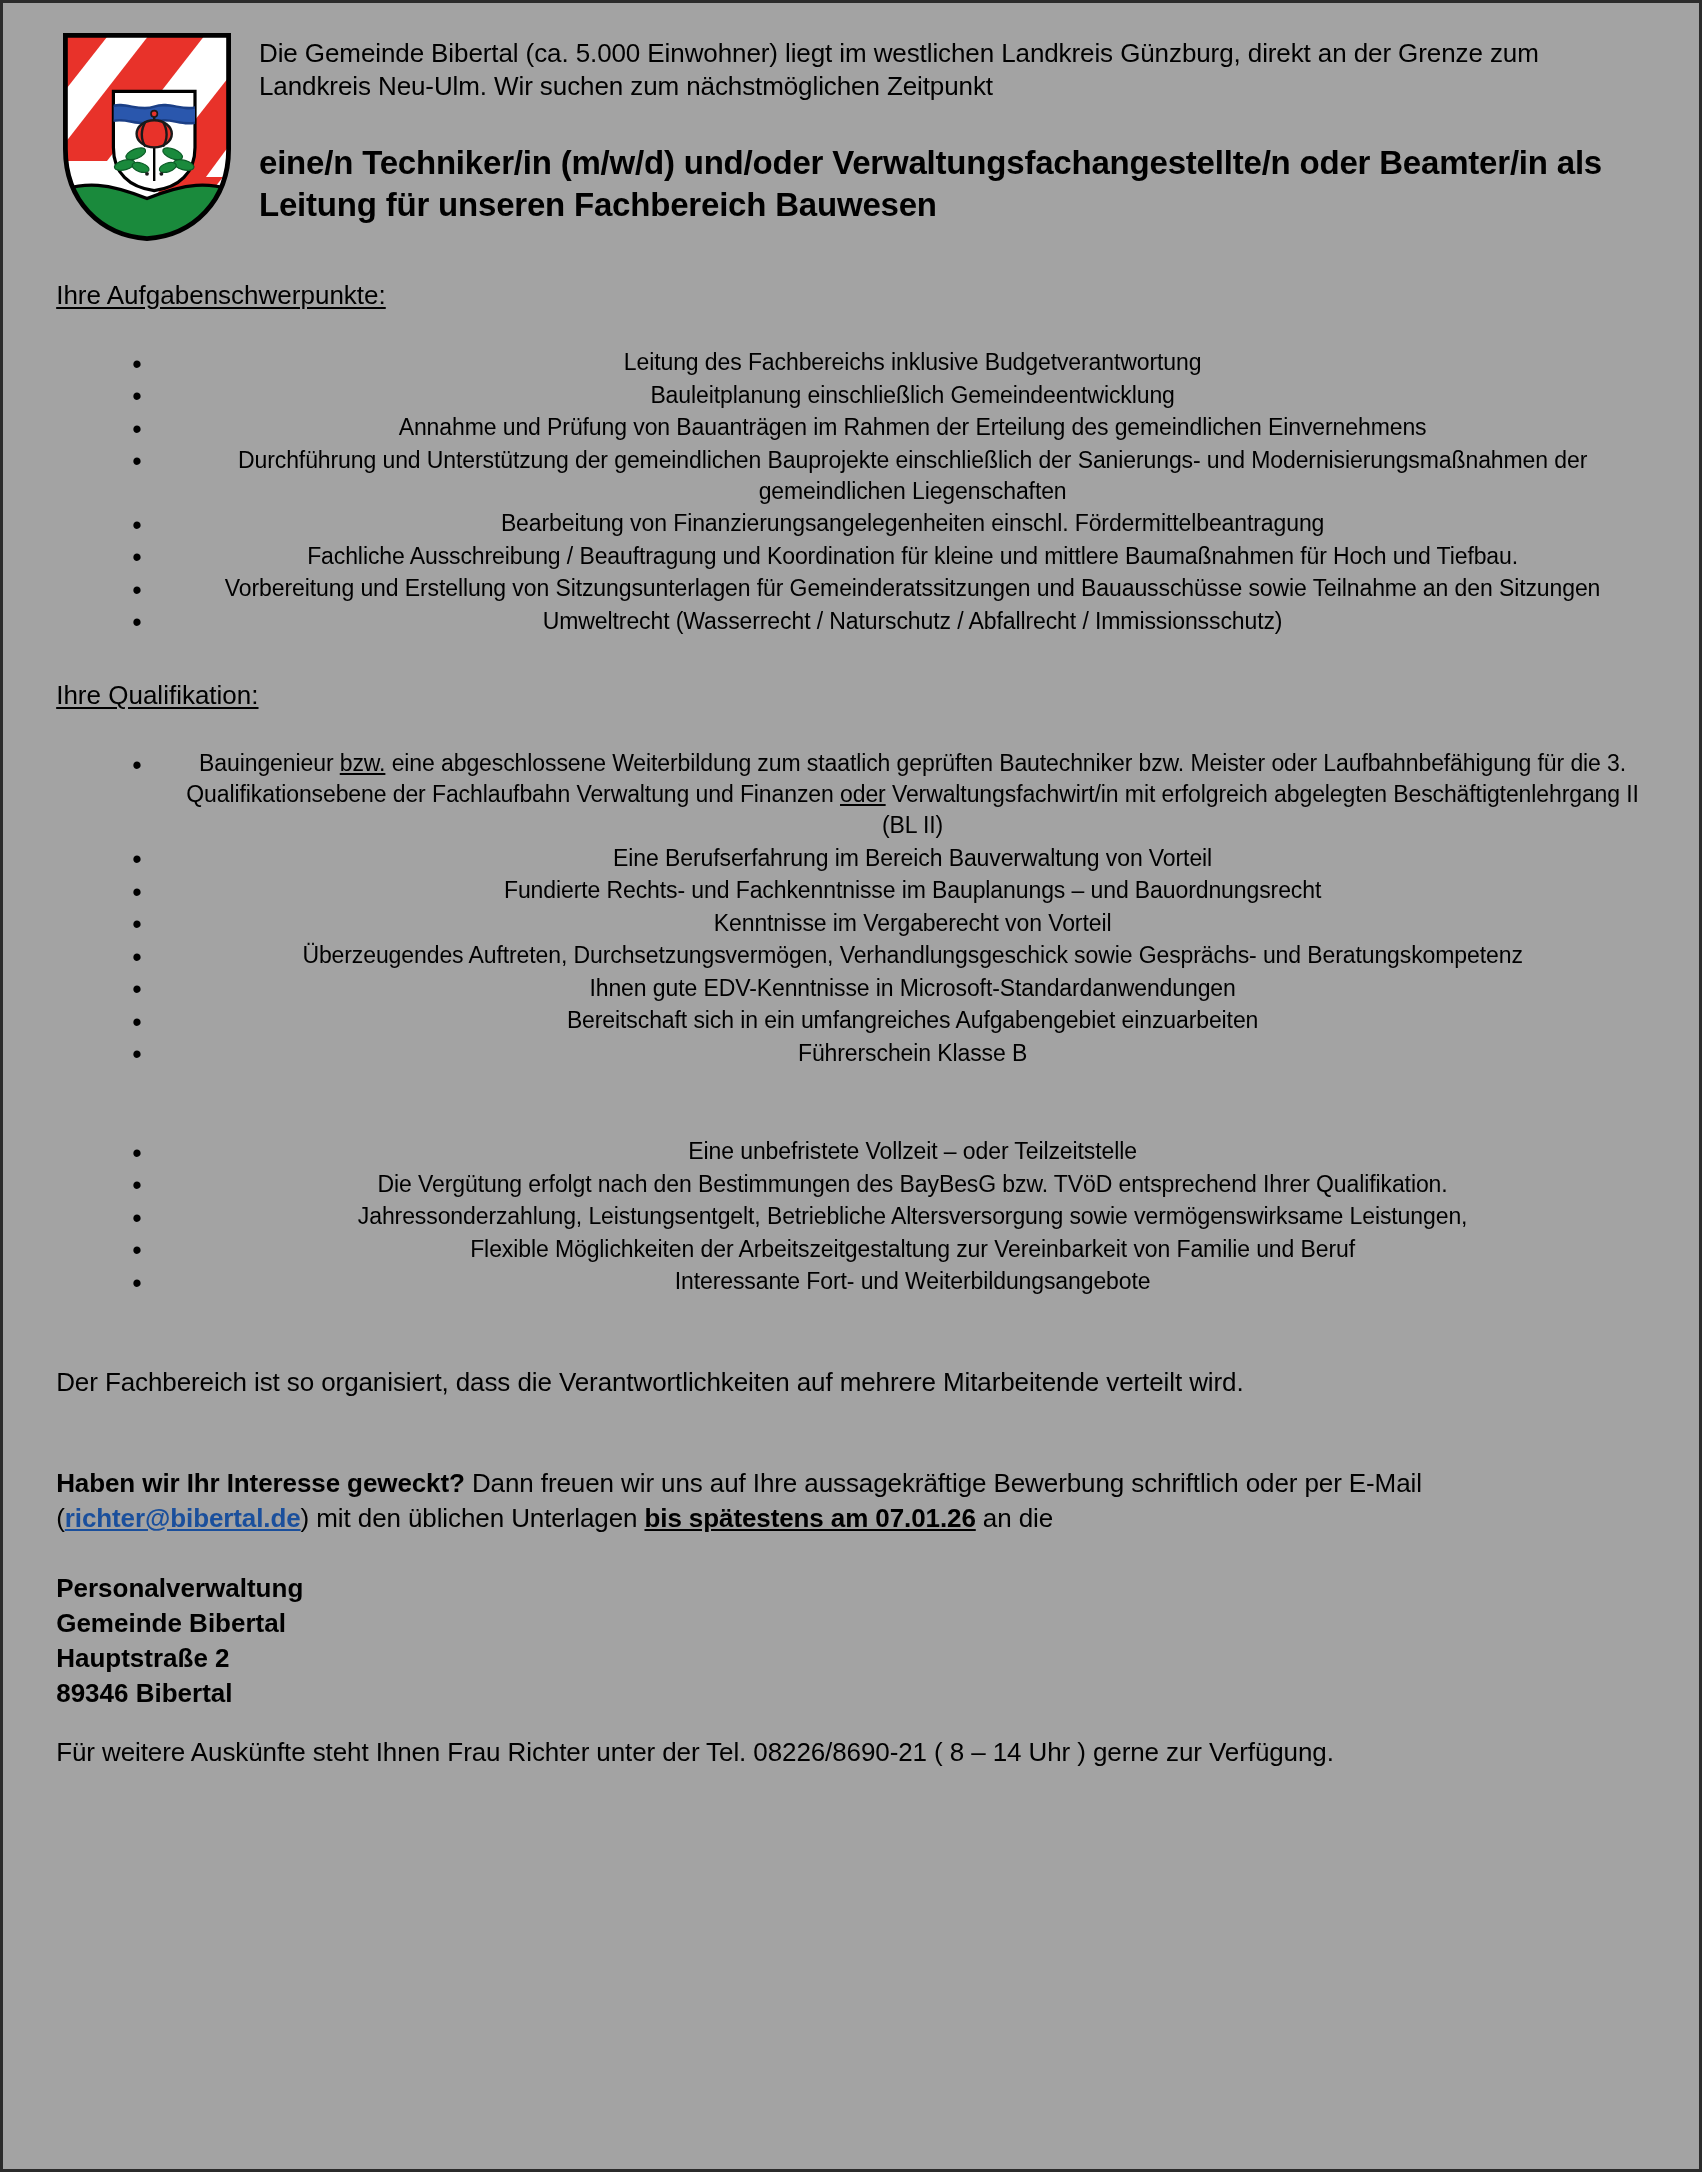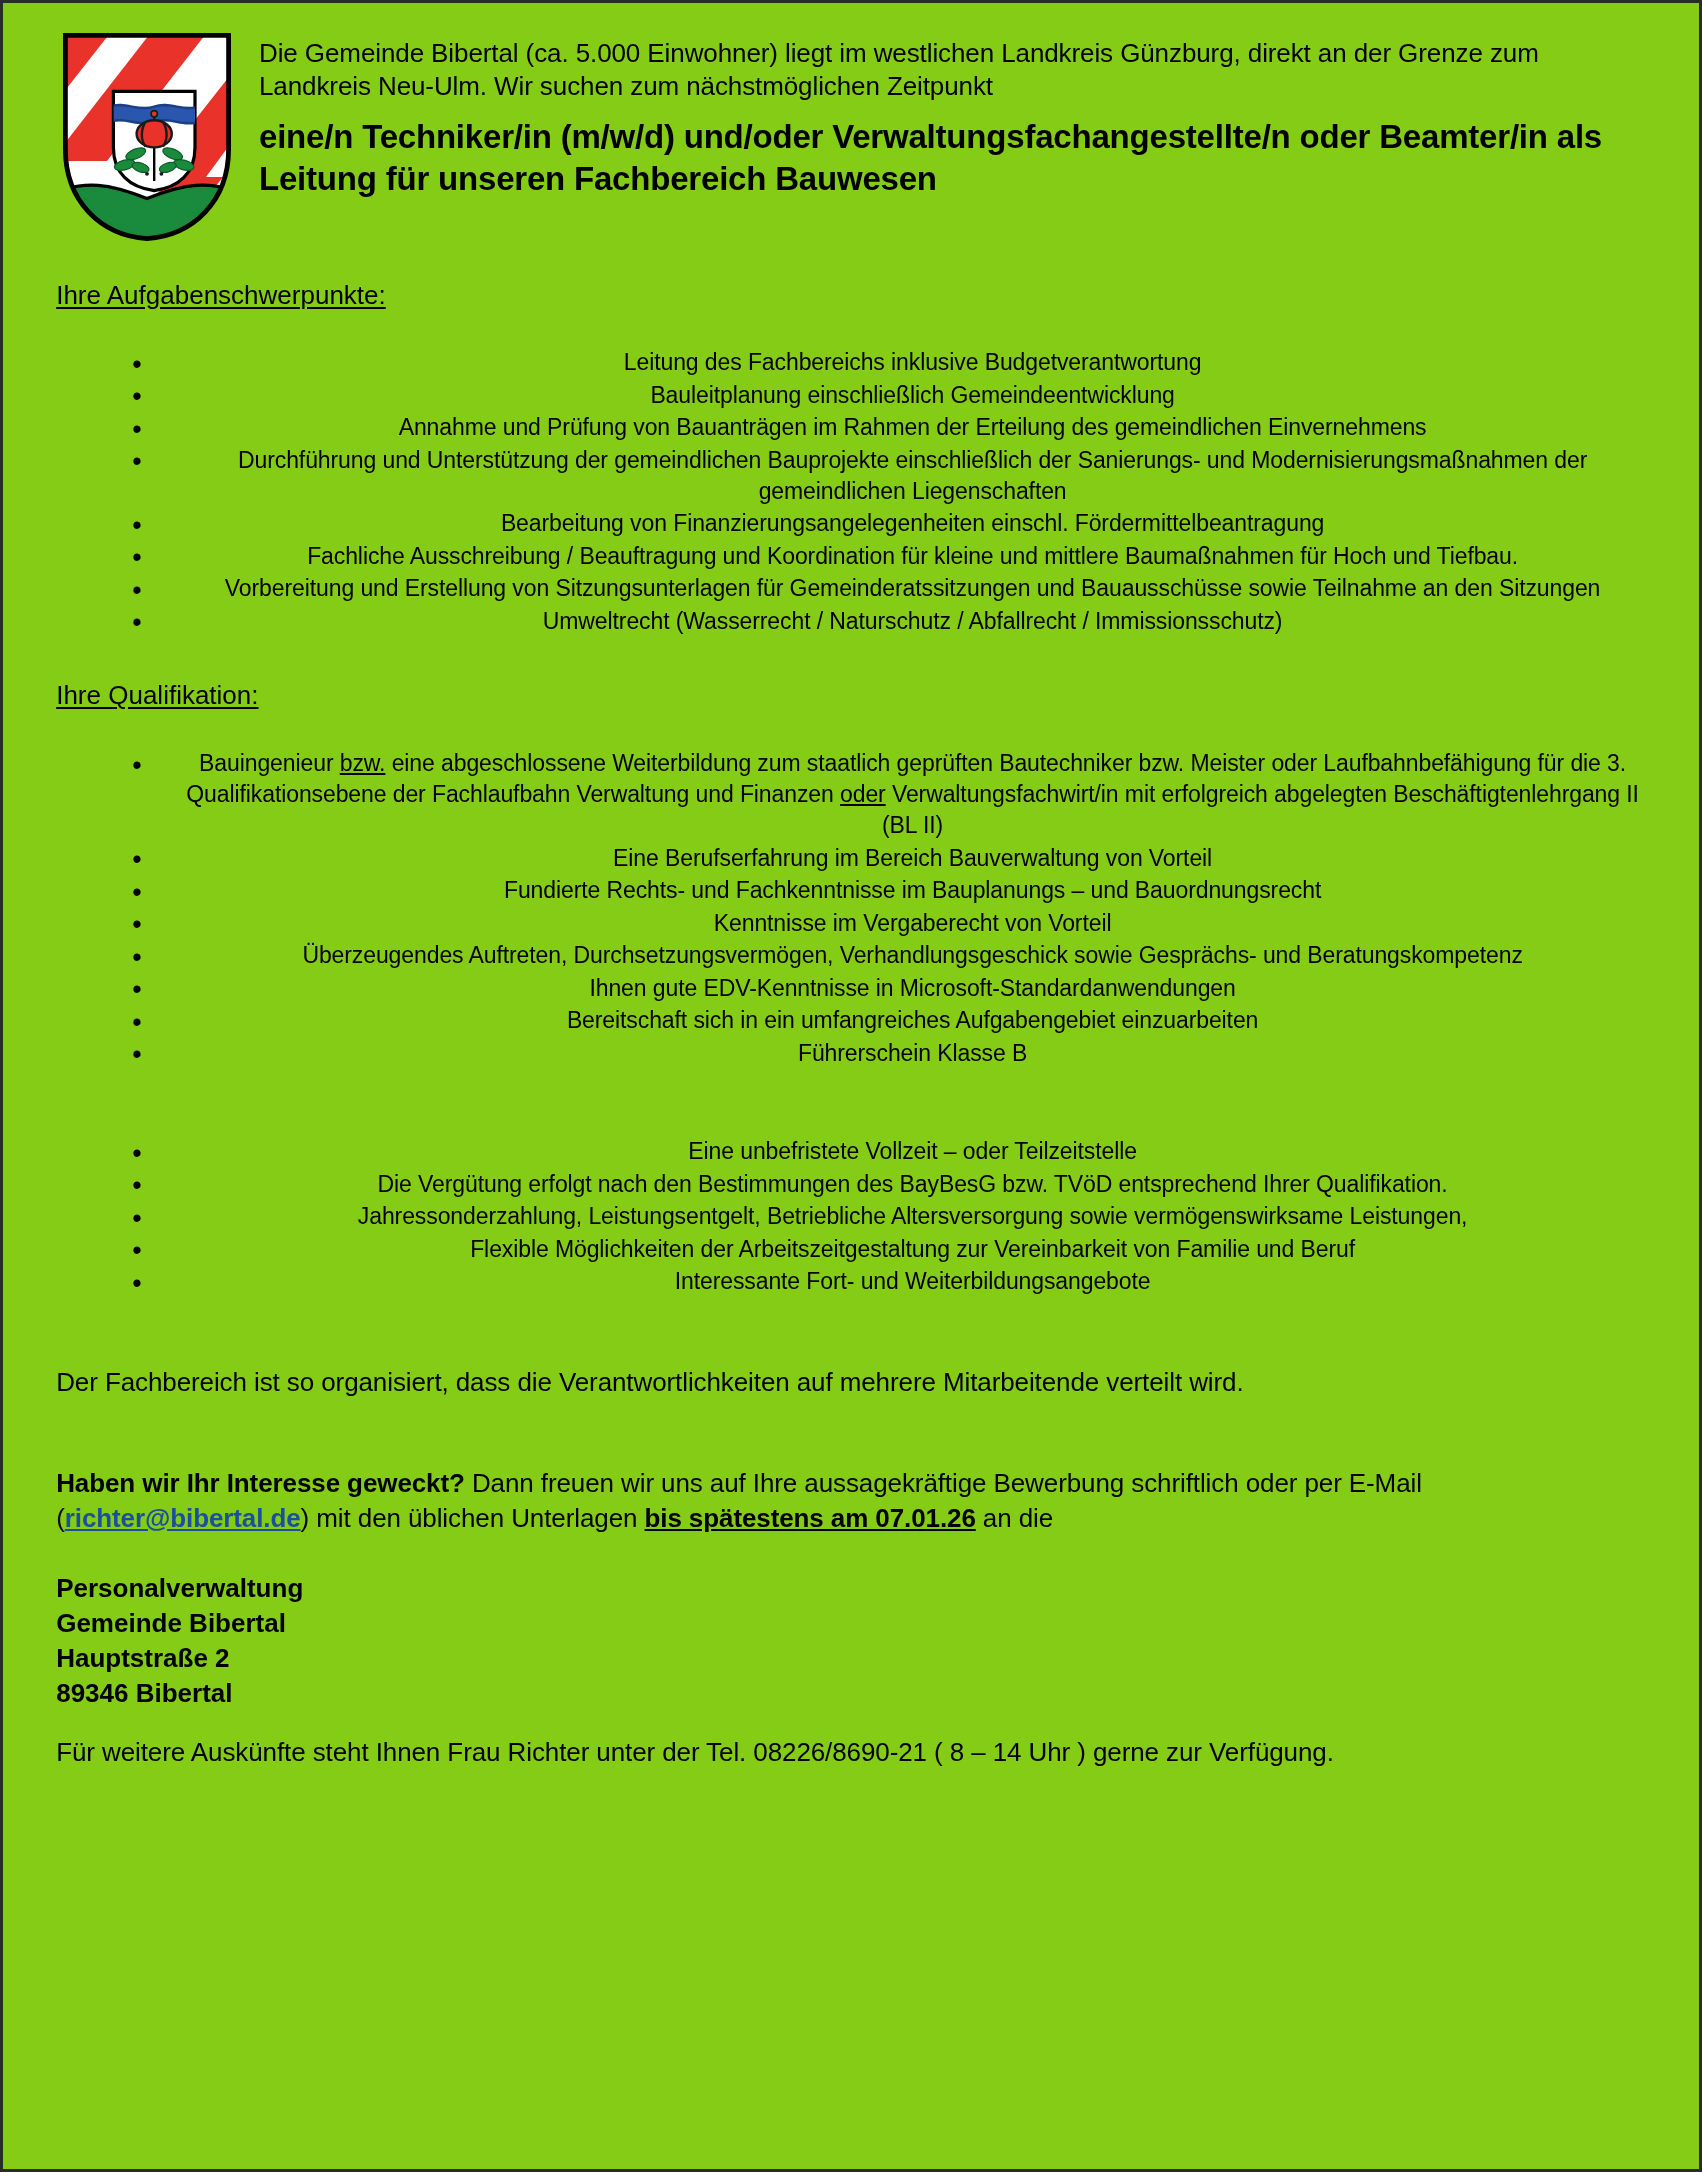--- a/index.html
+++ b/index.html
@@ -7,21 +7,21 @@
     padding: 0;
     background: #ffffff;
   }
   body {
     font-family: "Liberation Sans", sans-serif;
   }
   #page {
     position: relative;
     width: 1702px;
     height: 2172px;
-    background: #84cc16;
+    background: #a3a3a3;
     box-sizing: border-box;
     border: 3.2px solid #2b2b2b;
     overflow: hidden;
   }
   #inner {
     position: absolute;
     left: 0; top: 0; right: 0; bottom: 0;
     padding: 24px 42px 0 42px;
     box-sizing: border-box;
   }
@@ -48,21 +48,21 @@
     flex: 1 1 auto;
     padding-top: 9.6px;
   }
   .intro {
     font-size: 26px;
     line-height: 1.30;
     color: #000;
     letter-spacing: -0.1px;
   }
   .job-title {
-    margin-top: 12px;
+    margin-top: 38px;
     font-size: 33px;
     font-weight: bold;
     line-height: 1.28;
     color: #000;
     letter-spacing: -0.2px;
   }
 
   
   .body-area {
     margin-top: 35px;

